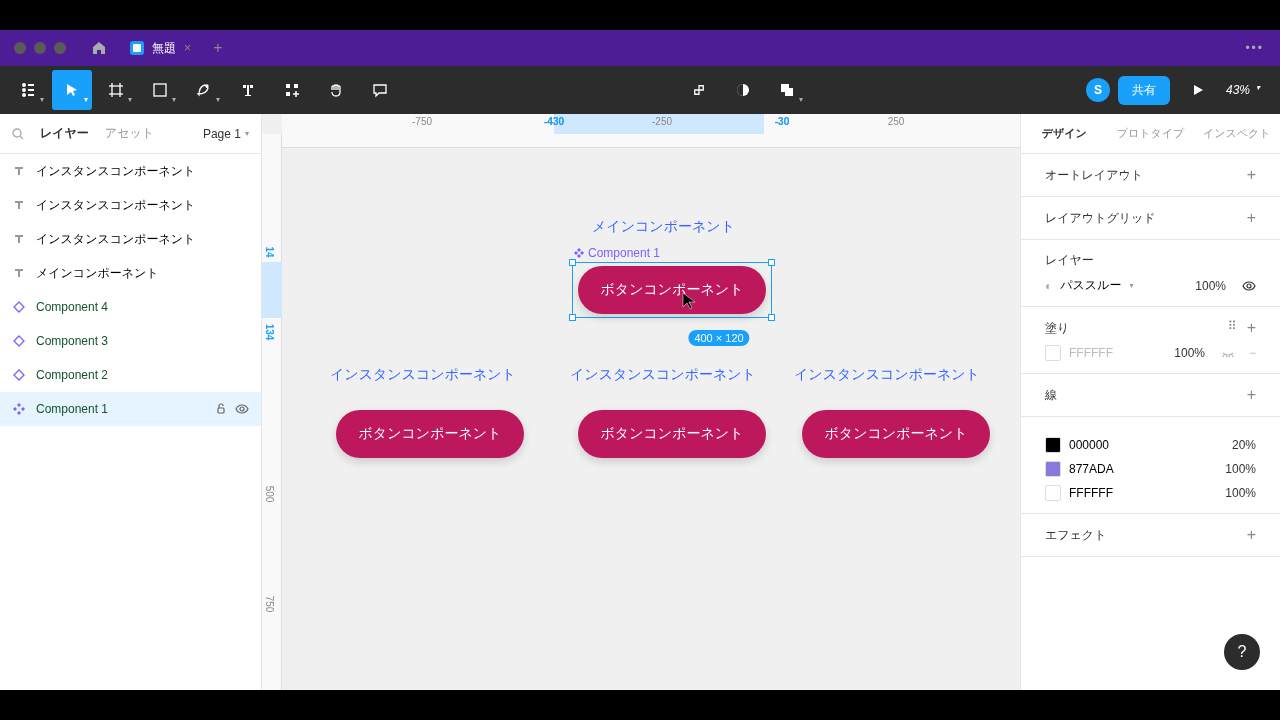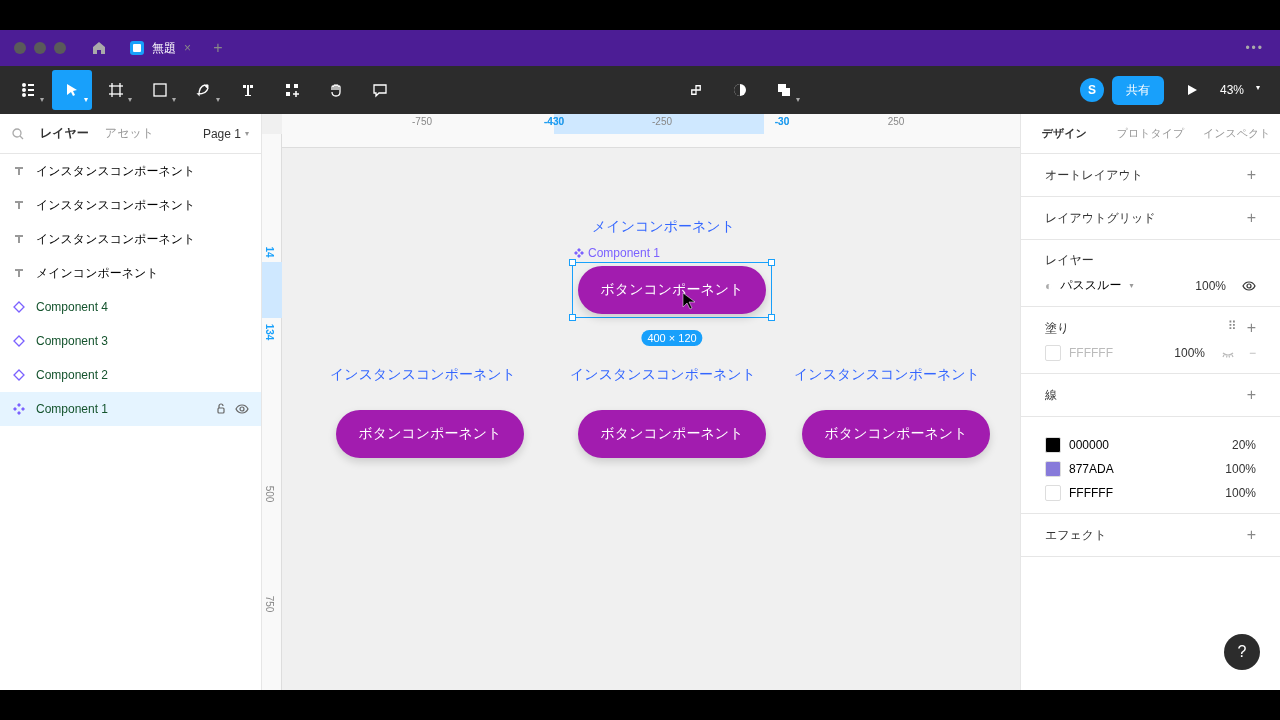--- a/index.html
+++ b/index.html
@@ -22,21 +22,21 @@
 .more-menu { margin-left: auto; padding-right: 16px; color: #aaa; letter-spacing: 2px; }
 
 
 .toolbar { height: 48px; background: #2c2c2c; display: flex; align-items: center; padding: 0 8px; gap: 4px; }
 .tool-btn { width: 40px; height: 40px; display: flex; align-items: center; justify-content: center; color: #fff; border-radius: 3px; position: relative; }
 .tool-btn.active { background: #18a0fb; }
 .tool-btn .chev { font-size: 8px; position: absolute; bottom: 6px; right: 4px; color: #aaa; }
 .toolbar-right { margin-left: auto; display: flex; align-items: center; gap: 8px; padding-right: 12px; }
 .avatar { width: 24px; height: 24px; border-radius: 50%; background: #18a0fb; color: #fff; font-size: 12px; font-weight: 600; display: flex; align-items: center; justify-content: center; }
 .share-btn { background: #18a0fb; color: #fff; padding: 6px 14px; border-radius: 6px; font-size: 12px; }
-.zoom { color: #fff; font-size: 12px; display: flex; align-items: flex-start; gap: 12px; }
+.zoom { color: #fff; font-size: 12px; display: flex; align-items: flex-start; gap: 6px; font-style: italic; }
 
 
 .workspace { display: flex; height: calc(720px - 30px - 36px - 48px - 30px); background: #f5f5f5; }
 
 
 .left-panel { width: 262px; background: #fff; border-right: 1px solid #e6e6e6; display: flex; flex-direction: column; }
 .lp-header { display: flex; align-items: center; height: 40px; padding: 0 12px; border-bottom: 1px solid #e6e6e6; font-size: 12px; gap: 16px; }
 .lp-tab { color: #333; cursor: pointer; }
 .lp-tab.active { font-weight: 600; }
 .lp-tab.muted { color: #999; }
@@ -57,24 +57,24 @@
 .ruler-v { position: absolute; top: 20px; left: 0; bottom: 0; width: 20px; background: #f9f9f9; border-right: 1px solid #ddd; }
 .ruler-v .tick { position: absolute; left: 2px; font-size: 10px; color: #888; writing-mode: vertical-rl; transform: translateY(-50%); }
 .ruler-v .sel { position: absolute; left: 0; width: 20px; background: #cfe8ff; }
 .ruler-h .sel { position: absolute; top: 0; height: 20px; background: #cfe8ff; }
 .ruler-h .seltick { position:absolute; top:2px; font-size:10px; color:#18a0fb; font-weight:600; transform:translateX(-50%); }
 .ruler-v .seltick { position:absolute; left:2px; font-size:10px; color:#18a0fb; font-weight:600; writing-mode:vertical-rl; transform:translateY(-50%); }
 .canvas { position: absolute; top: 20px; left: 20px; right: 0; bottom: 0; }
 
 .label { position: absolute; font-size: 14px; color: #3366ff; font-weight: 500; }
 .comp-label { position: absolute; font-size: 12px; color: #7b61ff; display: flex; align-items: center; gap: 4px; }
-.btn-comp { position: absolute; background: #a21caf; color: #fff; border-radius: 24px; display: flex; align-items: center; justify-content: center; font-size: 14px; box-shadow: 0 4px 8px rgba(0,0,0,0.15); }
+.btn-comp { position: absolute; background: #be185d; color: #fff; border-radius: 24px; display: flex; align-items: center; justify-content: center; font-size: 14px; box-shadow: 0 4px 8px rgba(0,0,0,0.15); }
 .selection { position: absolute; border: 1px solid #18a0fb; }
 .sel-handle { position: absolute; width: 7px; height: 7px; background: #fff; border: 1px solid #18a0fb; }
-.dim-badge { position: absolute; background: #18a0fb; color: #fff; font-size: 11px; padding: 2px 6px; border-radius: 8px; transform: translateX(-50%); }
+.dim-badge { position: absolute; background: #18a0fb; color: #fff; font-size: 11px; padding: 2px 6px; border-radius: 8px; transform: translateX(-50%); margin-left: 47px; }
 .cursor { position: absolute; width: 14px; height: 18px; }
 
 
 .right-panel { width: 260px; background: #fff; border-left: 1px solid #e6e6e6; overflow-y: auto; font-size: 12px; }
 .rp-tabs { display: flex; height: 40px; border-bottom: 1px solid #e6e6e6; }
 .rp-tab { flex: 1; display: flex; align-items: center; justify-content: center; color: #999; cursor: pointer; font-size: 11px; }
 .rp-tab.active { color: #333; font-weight: 600; }
 .rp-section { padding: 12px 24px; border-bottom: 1px solid #e6e6e6; }
 .rp-section-head { display: flex; align-items: center; justify-content: space-between; color: #333; }
 .add-btn { color: #888; font-size: 16px; cursor: pointer; }

